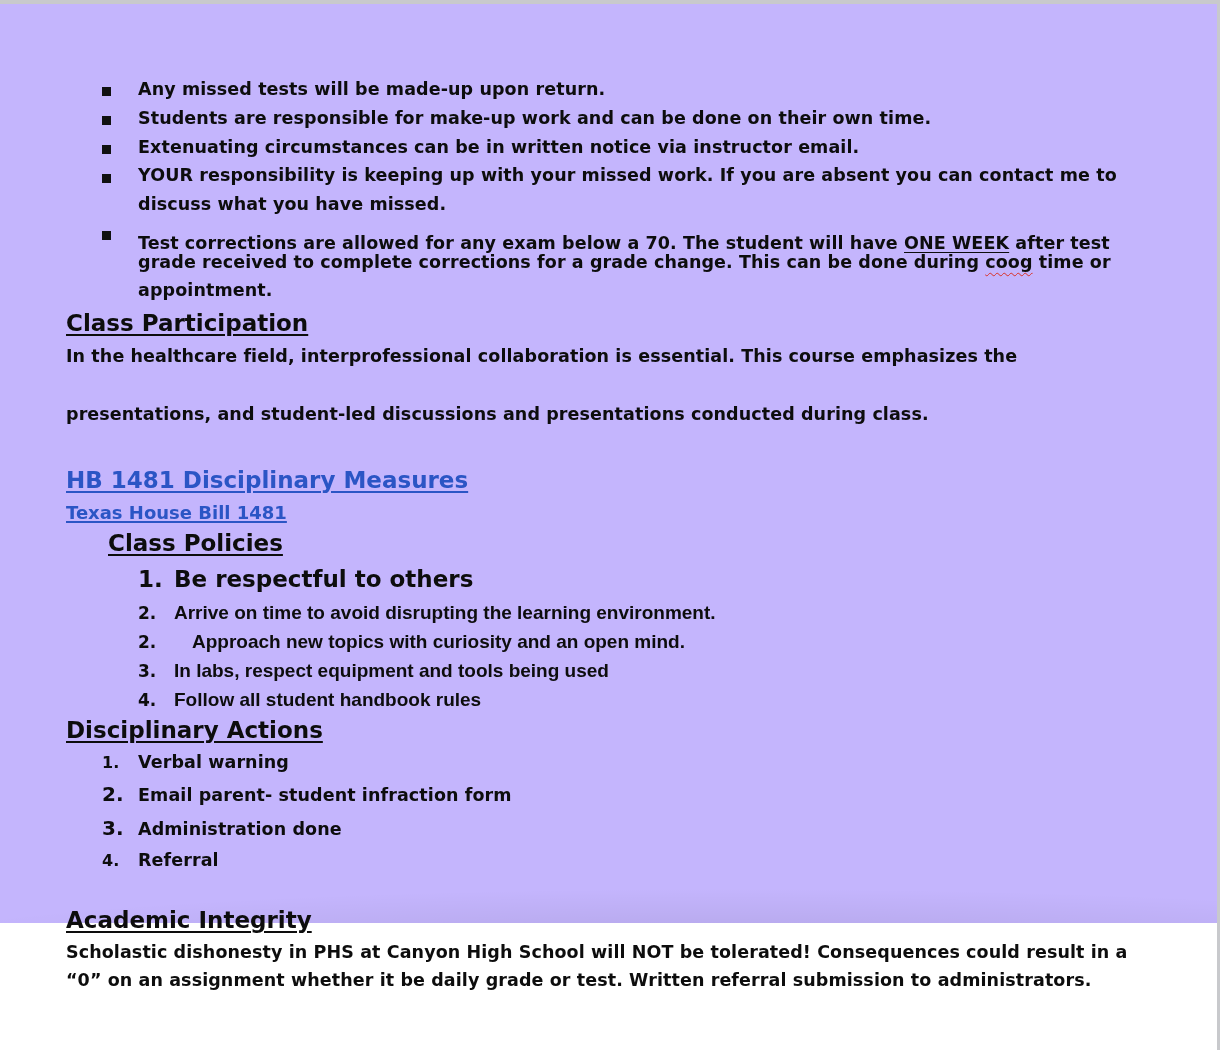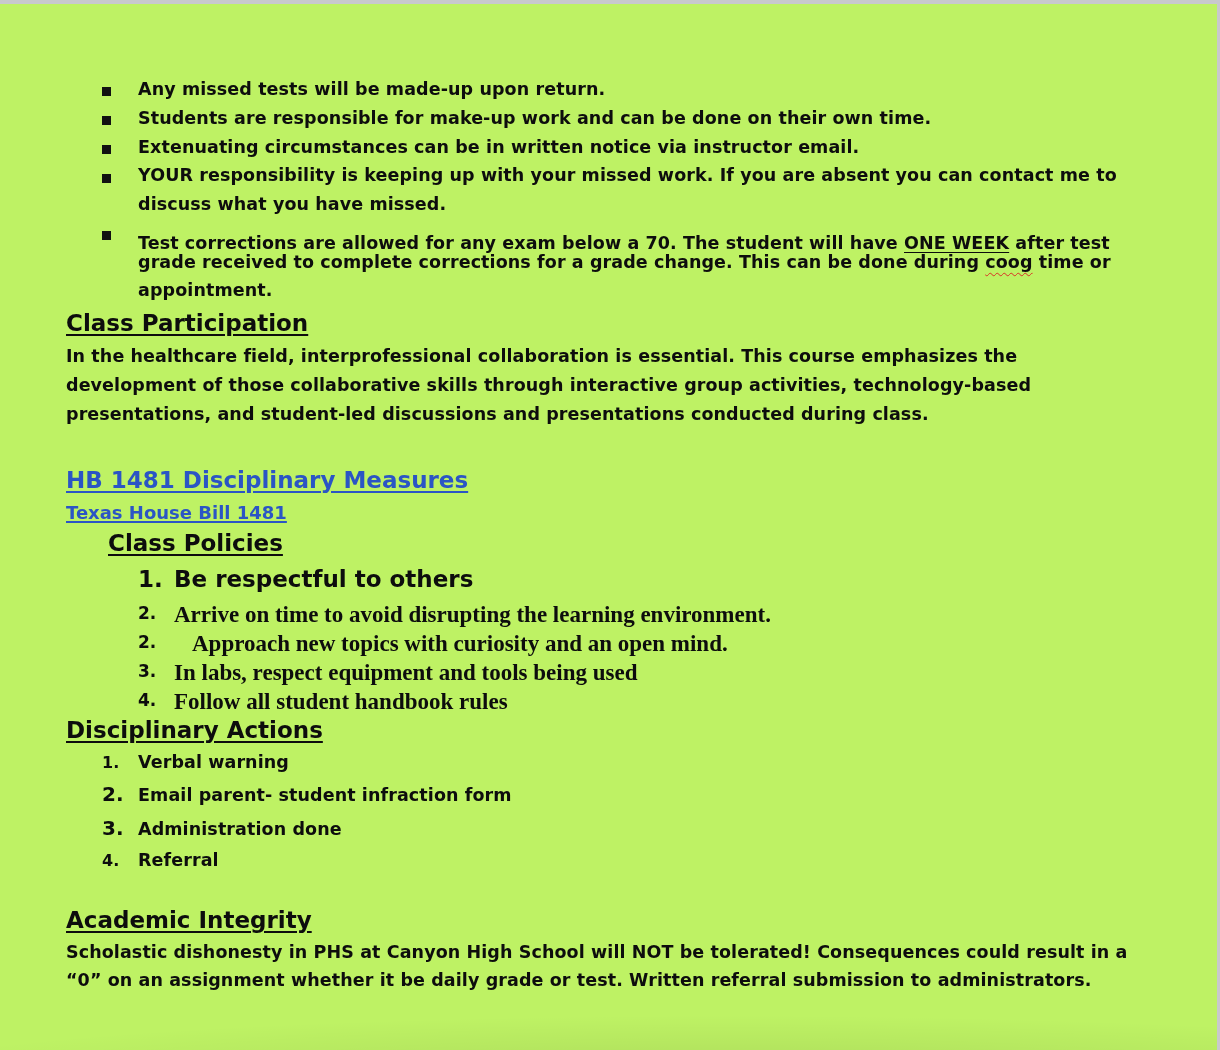--- a/index.html
+++ b/index.html
@@ -23,22 +23,22 @@
     }
     .frame-right {
       position: absolute;
       right: 0; top: 4px;
       width: 3px; height: 1046px;
       background: #c8c9cc;
     }
     .page {
       position: absolute;
       left: 0; top: 4px;
-      width: 1217px; height: 1046px;
-      background: #bef264;
+      width: 1217px; height: 919px;
+      background: #c4b5fd;
     }
     .bottom-shadow {
       position: absolute;
       left: 0; bottom: 0;
       width: 1217px; height: 70px;
       background: radial-gradient(ellipse 95% 120% at 60% 140%, rgba(0,0,0,0.10) 0%, rgba(0,0,0,0.04) 45%, rgba(255,255,255,0) 75%);
       pointer-events: none;
     }
     .abs { position: absolute; white-space: nowrap; }
     .body-text {
@@ -84,21 +84,21 @@
       text-decoration-thickness: 1px;
       text-underline-offset: 4px;
     }
     .num {
       position: absolute;
       font-weight: bold;
     }
     .policy-num { font-size: 17px; }
     .policy-first-num { font-size: 23px; }
     .policy-first { font-size: 23px; font-weight: bold; }
-    .condensed { font-family: Liberation Serif, serif; font-size: 23px; font-weight: bold; }
+    .condensed { font-family: Liberation Sans, sans-serif; font-size: 19px; font-weight: bold; }
   </style>
 </head>
 <body>
 
 <div class="frame-top"></div>
 <div class="frame-right"></div>
 
 <div class="page">
 
   <div>
@@ -122,21 +122,20 @@
     <div>
       <span class="bullet-sq" style="left:102px; top:227px;"></span>
       <span class="abs body-text" style="left:138px; top:215px;margin-top:10px;"><span>Test corrections are allowed for any exam below a 70. The student will have </span><span class="u">ONE WEEK</span><span> after test</span></span>
       <span class="abs body-text" style="left:138px; top:244px;"><span>grade received to complete corrections for a grade change.  This can be done during </span><span class="spell">coog</span><span> time or</span></span>
       <span class="abs body-text" style="left:138px; top:272px;">appointment.</span>
     </div>
   </div>
 
   <span class="abs heading" style="left:66px; top:304px;">Class Participation</span>
   <span class="abs body-text" style="left:66px; top:338px;">In the healthcare field, interprofessional collaboration is essential. This course emphasizes the</span>
-  <span class="abs body-text" style="left:66px; top:367px;">development of those collaborative skills through interactive group activities, technology-based</span>
   <span class="abs body-text" style="left:66px; top:396px;">presentations, and student-led discussions and presentations conducted during class.</span>
 
   <a class="abs link-big" style="left:66px; top:461px;">HB 1481 Disciplinary Measures</a>
   <a class="abs link-small" style="left:66px; top:497px;">Texas House Bill 1481</a>
 
   <span class="abs heading" style="left:66px; top:524px;margin-left:42px;">Class Policies</span>
   <div>
     <div>
       <span class="abs num policy-first-num" style="left:138px; top:562px;">1.</span>
       <span class="abs policy-first" style="left:174px; top:562px;">Be respectful to others</span>

